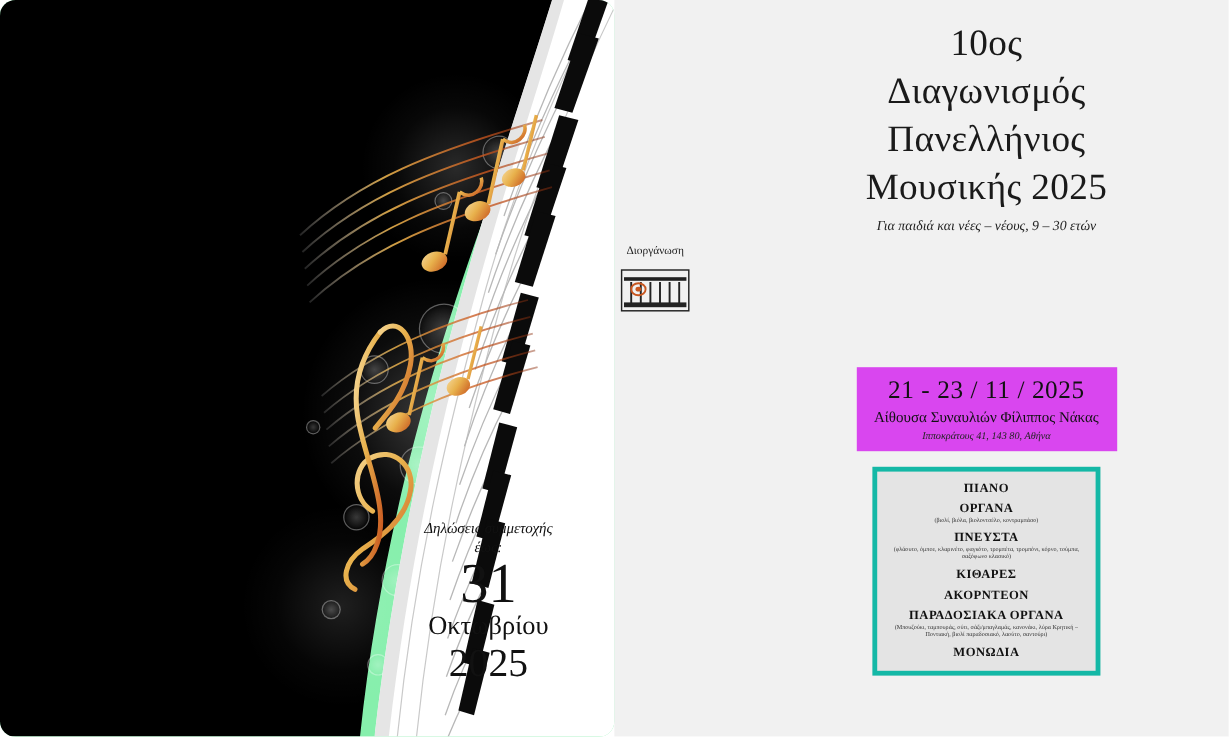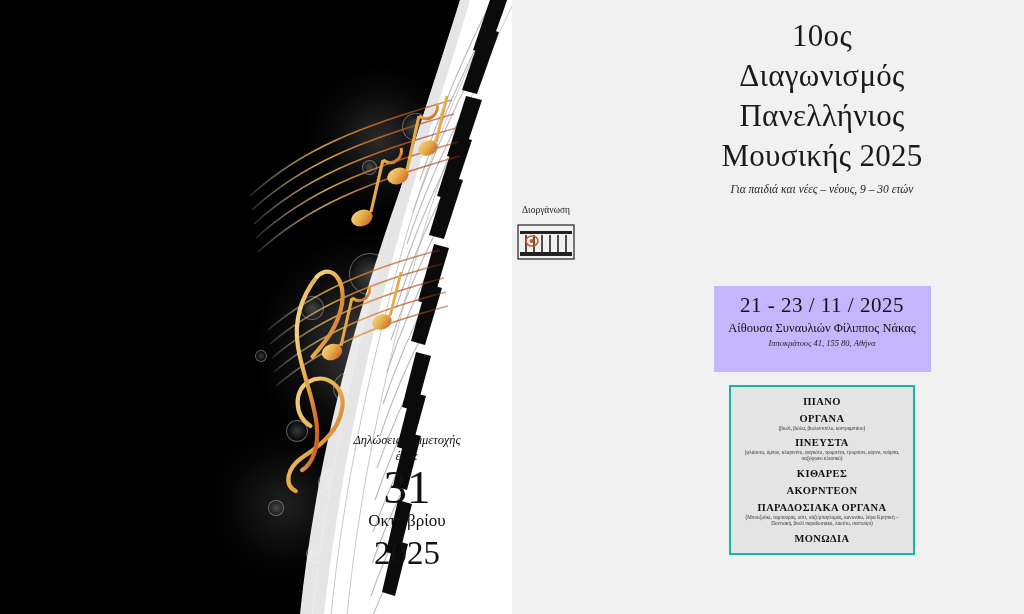--- a/index.html
+++ b/index.html
@@ -21,22 +21,23 @@
     overflow: hidden;
   }
 
   
   .left-panel {
     position: absolute;
     left: 0;
     top: 0;
     width: 512px;
     height: 614px;
-    background: #e5e5e5;
+    background: #86efac;
     overflow: hidden;
+    border-radius: 13px;
   }
   .black-field {
     position: absolute;
     left: 0;
     top: 0;
     width: 512px;
     height: 614px;
     background: #000000;
     
     clip-path: path("M0,0 L470,0 C430,120 330,330 300,614 L0,614 Z");
@@ -117,24 +118,24 @@
   }
   .logo-sub {
     font-size: 5.2px;
     color: #333;
     line-height: 6.5px;
     margin-top: 1px;
     letter-spacing: 0.2px;
   }
 
   .date-box {
-    margin: 8px auto 0 auto;
+    margin: 28px auto 0 auto;
     width: 205px;
-    background: #c4b5fd;
-    padding: 7px 6px 24px 6px;
+    background: #d946ef;
+    padding: 7px 6px 8px 6px;
   }
   .date-main {
     font-size: 21px;
     color: #111;
     letter-spacing: 0.5px;
   }
   .venue {
     font-size: 12.5px;
     color: #111;
     margin-top: 3px;
@@ -143,21 +144,21 @@
     font-size: 8.5px;
     font-style: italic;
     color: #222;
     margin-top: 2px;
   }
 
   .categories-box {
     margin: 13px auto 0 auto;
     width: 170px;
     background: #e4e4e4;
-    border: 2px solid #14b8a6;
+    border: 4px solid #14b8a6;
     padding: 9px 6px 9px 6px;
   }
   .cat-name {
     font-size: 10.5px;
     font-weight: bold;
     color: #111;
     letter-spacing: 0.4px;
     margin-top: 6px;
   }
   .cat-name:first-child { margin-top: 0; }
@@ -196,21 +197,21 @@
     font-size: 12.5px;
     font-style: italic;
     line-height: 16px;
   }
   .deadline-day {
     font-size: 47px;
     line-height: 42px;
     margin-top: 2px;
   }
   .deadline-month {
-    font-size: 17px;
+    font-size: 22px;
     line-height: 26px;
   }
   .deadline-year {
     font-size: 33px;
     line-height: 38px;
   }
 </style>
 </head>
 <body>
 
@@ -395,21 +396,21 @@
           </svg>
         </div>
         <div class="logo-sub">ΩΔΕΙΟ<br>ΦΙΛΙΠΠΟΣ ΝΑΚΑΣ</div>
         <div class="logo-sub">www.nakas.edu.gr</div>
       </div>
     </div>
 
     <div class="date-box">
       <div class="date-main">21 - 23 / 11 / 2025</div>
       <div class="venue">Αίθουσα Συναυλιών Φίλιππος Νάκας</div>
-      <div class="venue-addr">Ιπποκράτους 41, 155 80, Αθήνα</div>
+      <div class="venue-addr">Ιπποκράτους 41, 143 80, Αθήνα</div>
     </div>
 
     <div class="categories-box">
       <div class="cat-name">ΠΙΑΝΟ</div>
 
       <div class="cat-name">ΟΡΓΑΝΑ</div>
       <div class="cat-note">(βιολί, βιόλα, βιολοντσέλο, κοντραμπάσο)</div>
 
       <div class="cat-name">ΠΝΕΥΣΤΑ</div>
       <div class="cat-note">(φλάουτο, όμποε, κλαρινέτο, φαγκότο, τρομπέτα, τρομπόνι, κόρνο, τούμπα, σαξόφωνο κλασικό)</div>

